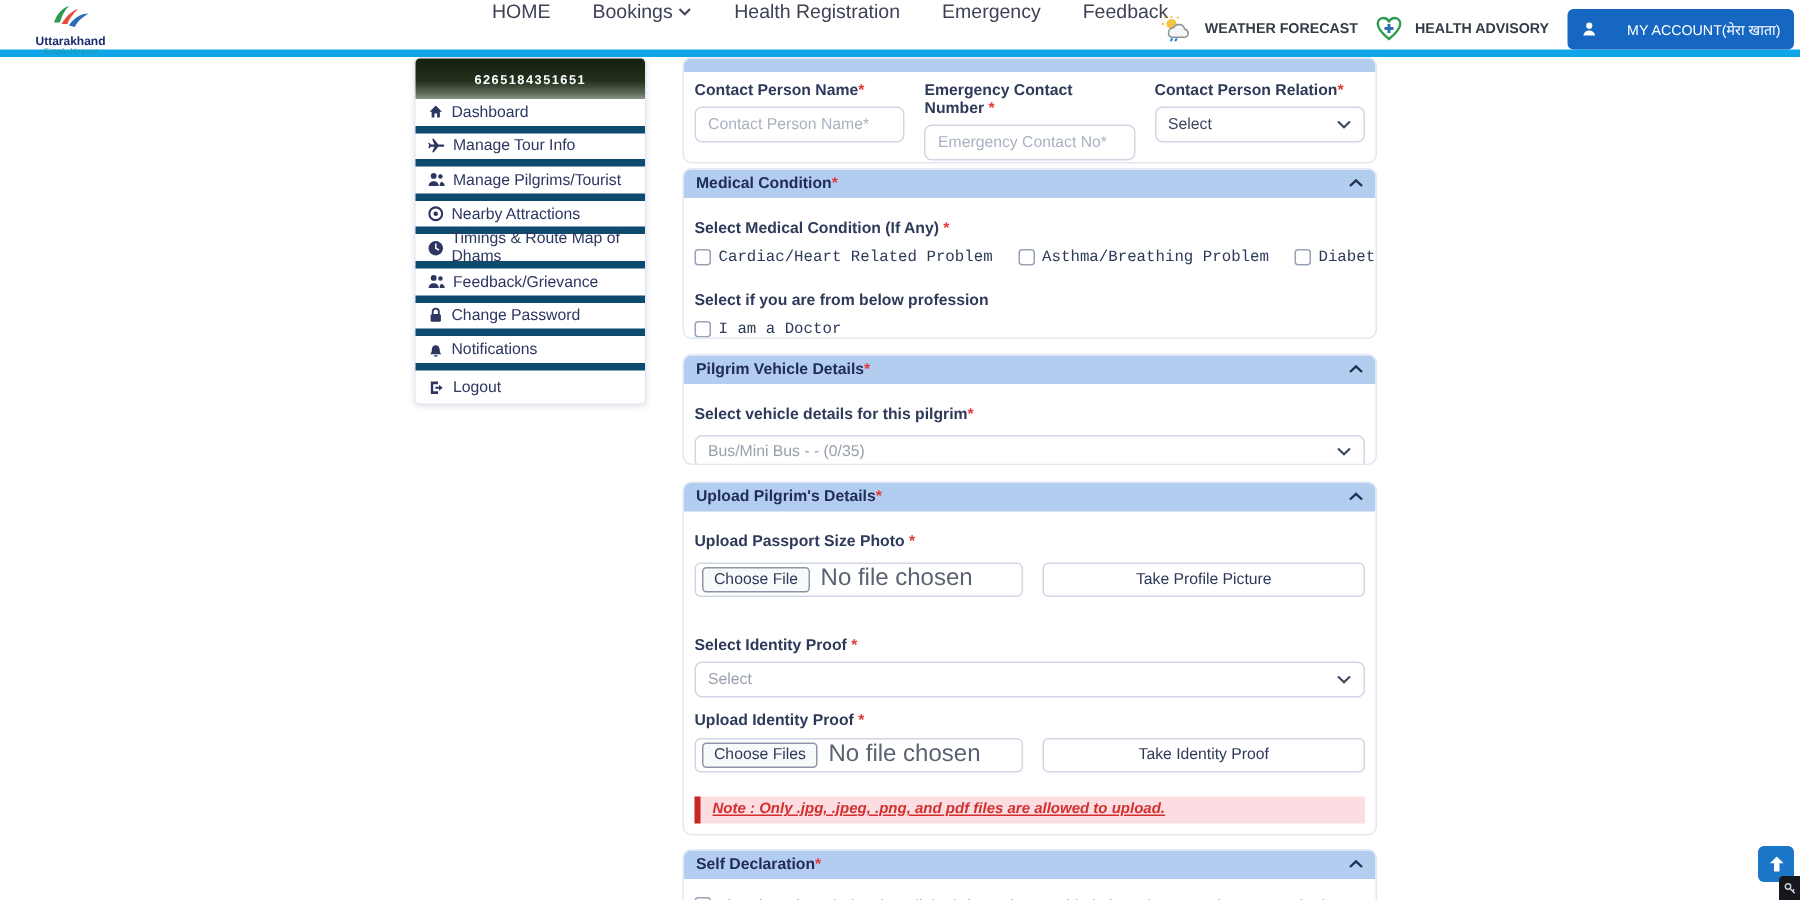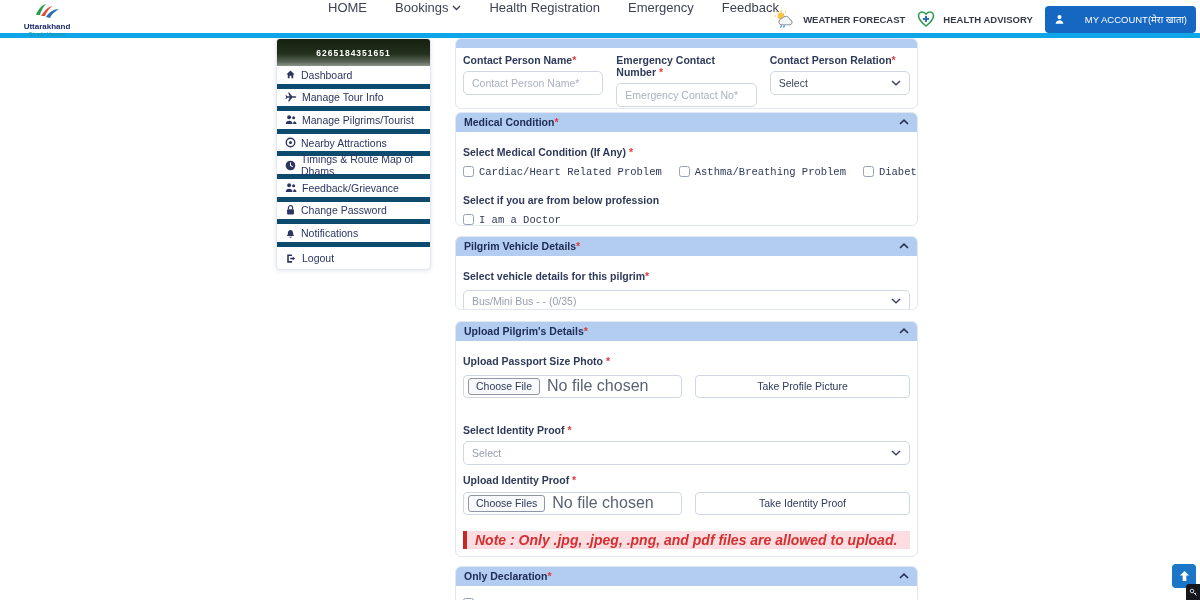--- a/index.html
+++ b/index.html
@@ -75,21 +75,21 @@
   .choose-btn { border:1px solid #8d96a6; border-radius:3px; background:#f8f9fb; font-size:10.5px;
     color:#2e3a59; padding:1.5px 7px; cursor:pointer; white-space:nowrap; font-family:"Liberation Sans",sans-serif; }
   .file-status { font-size:16px; color:#5a6372; }
   .take-btn { flex:1; height:23px; border:1px solid #cfd6e4; border-radius:4px; background:#fff;
     font-size:10.5px; color:#2e3a59; cursor:pointer; font-family:"Liberation Sans",sans-serif; }
   .identity-lbl { display:block; margin-top:26px; }
   .upload-id-lbl { display:block; margin-top:9px; }
   .id-sel { margin-top:5px; height:24px; }
   .note { margin-top:16px; height:18px; background:#fbdde2; border-left:4px solid #c62828;
     display:flex; align-items:center; padding-left:8px; }
-  .note span { color:#d32f2f; font-size:14px; font-style:italic; font-weight:bold; }
+  .note span { color:#d32f2f; font-size:10px; font-style:italic; font-weight:bold;text-decoration:underline; }
 
   .card-decl { top:528px; height:72px; }
   .decl-body { padding:12px 7px 0; }
   .decl-row { display:flex; align-items:flex-start; gap:5px; }
   .decl-row span.txt { font-size:10.5px; color:#4a5568; }
 
   
   .scroll-top { position:absolute; left:1172px; top:564px; width:24px; height:24px; background:#1b76c8;
     border:none; border-radius:4px; cursor:pointer; display:flex; align-items:center; justify-content:center; z-index:9; }
   .corner-badge { position:absolute; left:1186px; top:584px; width:14px; height:16px; background:#15171c;
@@ -350,21 +350,21 @@
           <button class="take-btn">Take Identity Proof</button>
         </div>
         <div class="note">
           <span>Note : Only .jpg, .jpeg, .png, and pdf files are allowed to upload.</span>
         </div>
       </div>
     </div>
 
     <div class="card card-decl">
       <div class="card-header">
-        <span class="card-title">Only Declaration</span>
+        <span class="card-title">Self Declaration</span>
           <span class="req">*</span>
         <svg class="chev-up" width="10" height="6" viewBox="0 0 10 6">
             <polyline points="1,5 5,1.2 9,5" fill="none" stroke="#24314f" stroke-width="1.6"></polyline>
           </svg>
       </div>
       <div class="decl-body">
         <div class="decl-row">
           <label class="cb">
               <span class="box"></span>
             </label>

